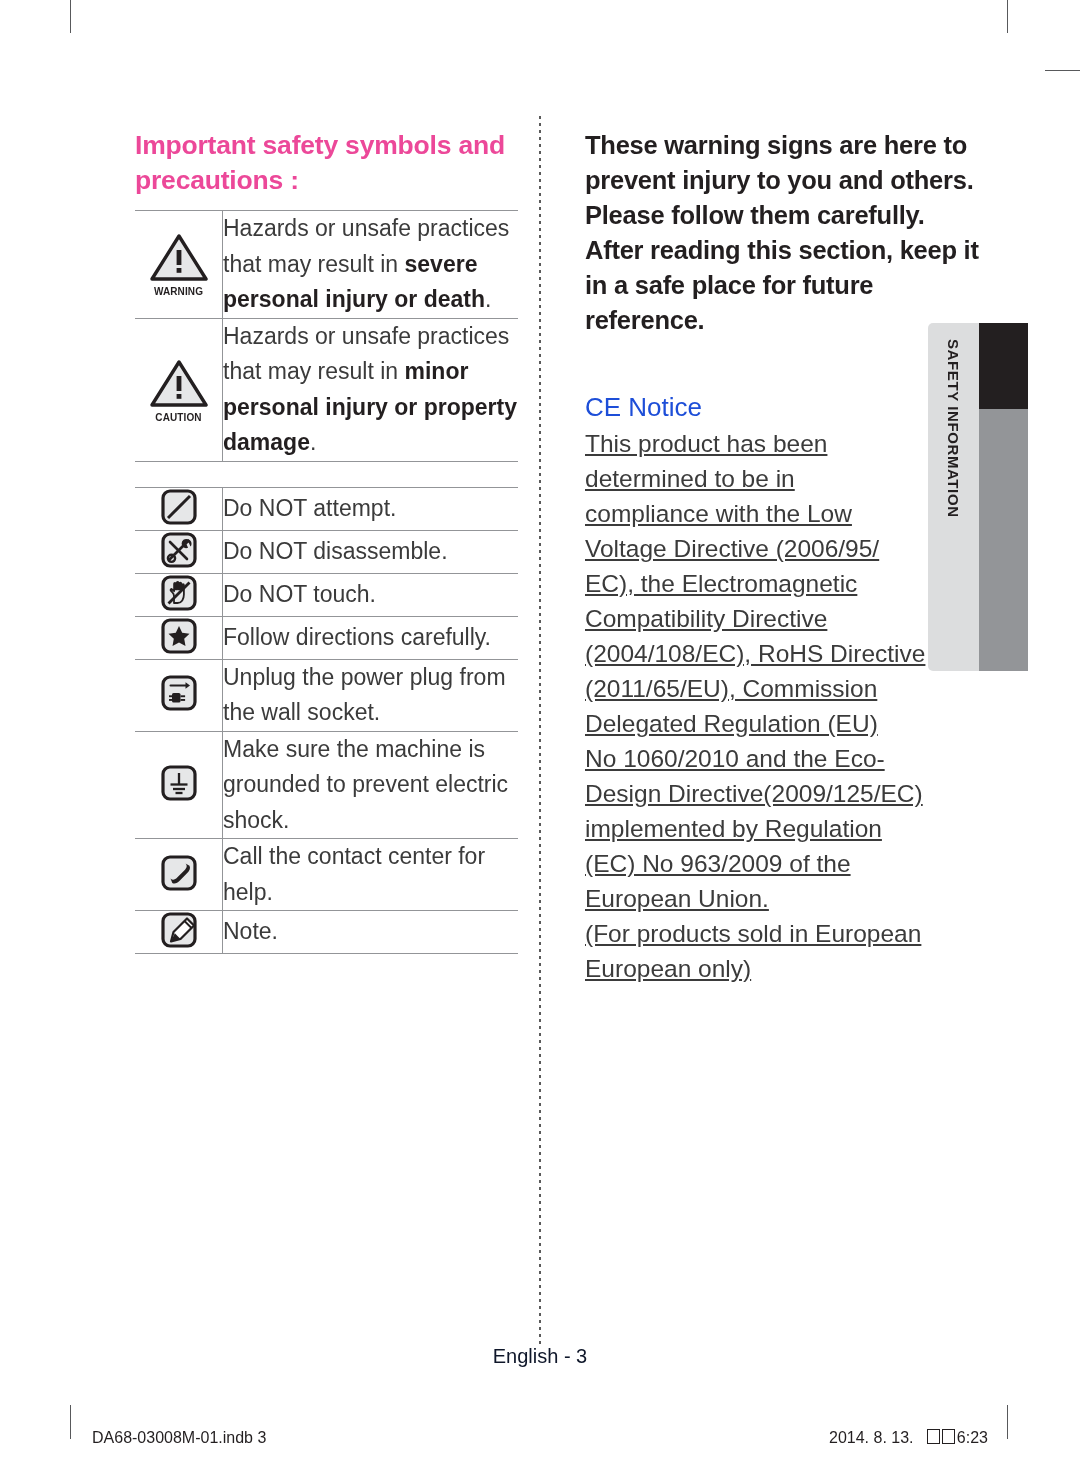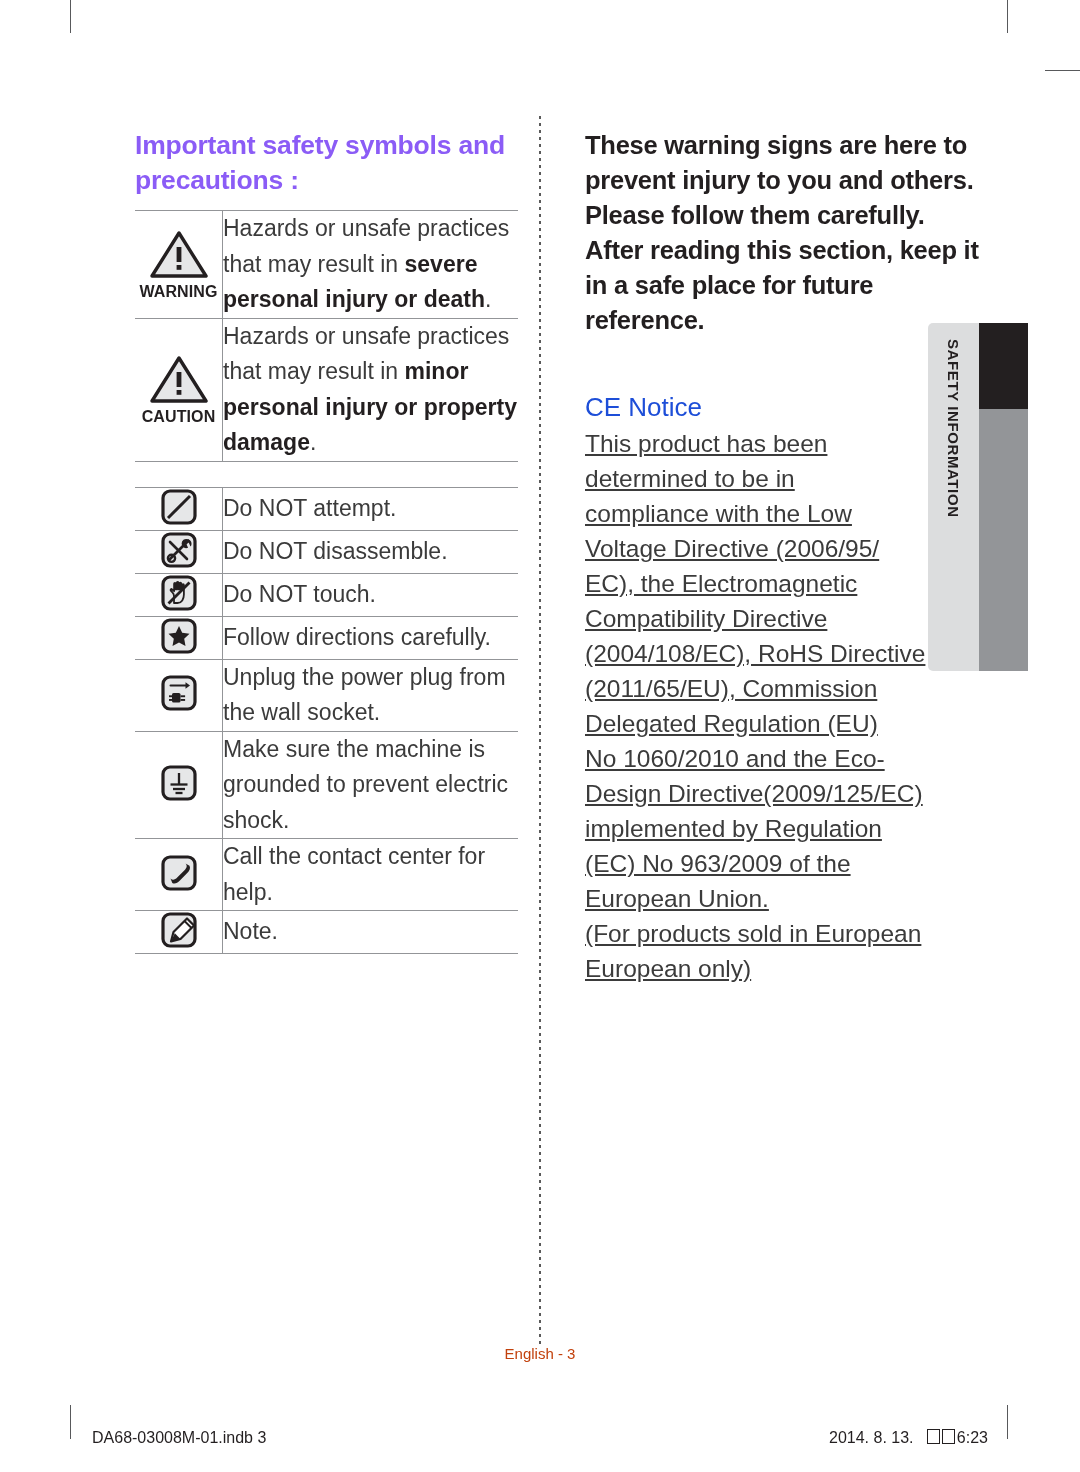--- a/index.html
+++ b/index.html
@@ -53,21 +53,21 @@
     left: 135px;
     top: 128px;
     width: 383px;
   }
   .col-heading {
     font-size: 26.5px;
     font-weight: bold;
     line-height: 35px;
     letter-spacing: -0.2px;
     margin: 0 0 12px 0;
-    color: #8b5cf6;
+    color: #ec4899;
   }
 
   
   table.sym {
     border-collapse: collapse;
     width: 383px;
     table-layout: fixed;
   }
   table.sym td {
     border-top: 1.4px solid #939598;
@@ -93,21 +93,21 @@
 
   .table-gap { height: 25px; }
 
   
   .tri-wrap {
     display: inline-block;
     text-align: center;
     padding: 6px 0 4px 0;
   }
   .tri-label {
-    font-size: 16px;
+    font-size: 10px;
     font-weight: bold;
     letter-spacing: 0.1px;
     margin-top: 1px;
     color: #231f20;
   }
 
   
   .icon-box { display: inline-block; vertical-align: middle; }
 
   
@@ -187,22 +187,22 @@
     color: #231f20;
     white-space: nowrap;
   }
 
   
   .pagenum {
     position: absolute;
     left: 0; top: 1345px;
     width: 1080px;
     text-align: center;
-    font-size: 15px;
-    color: #c2410c;
+    font-size: 20px;
+    color: #0f172a;
   }
   .printline {
     position: absolute;
     top: 1429px;
     font-size: 16px;
     color: #231f20;
     white-space: nowrap;
   }
   .printline.left { left: 92px; }
   .printline.right { right: 92px; }

